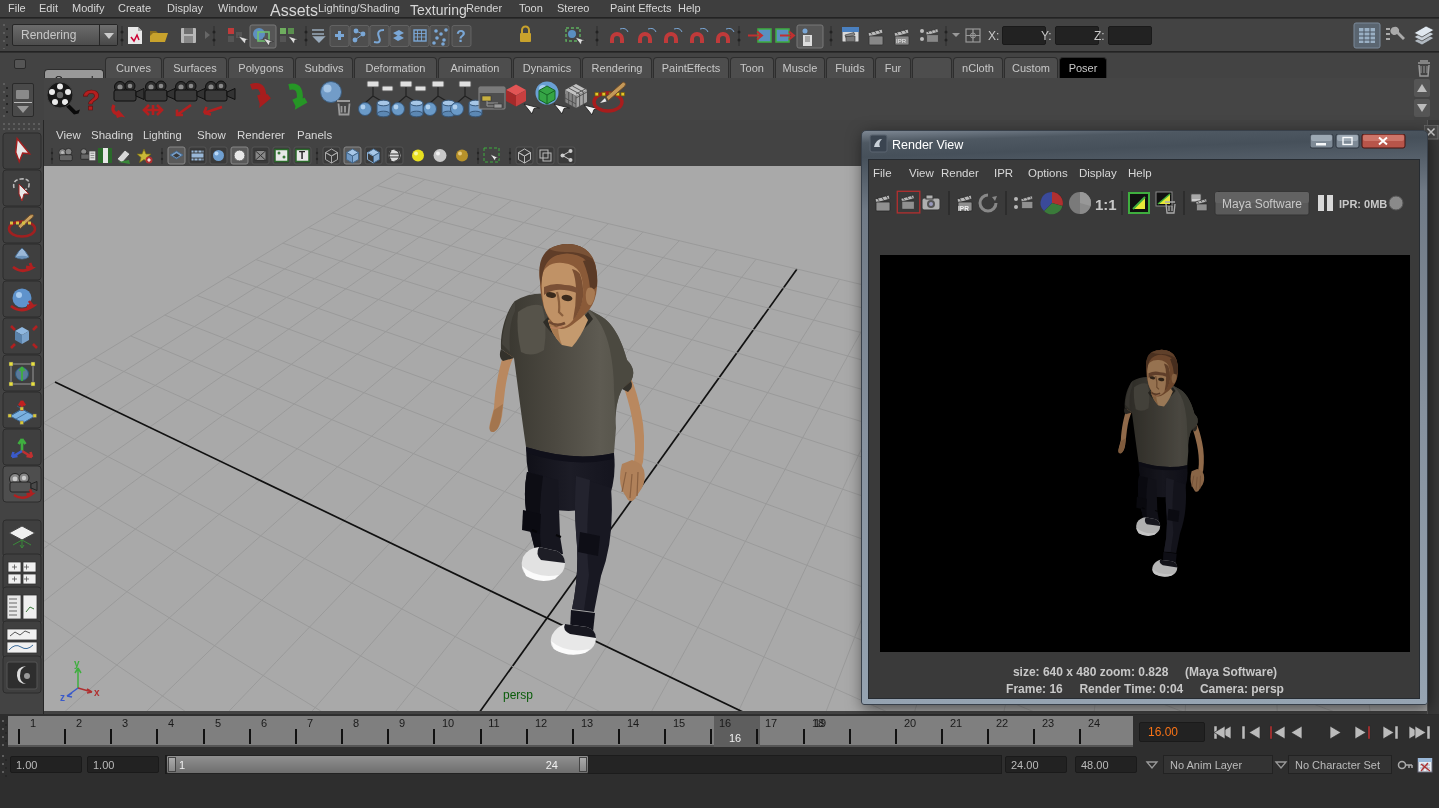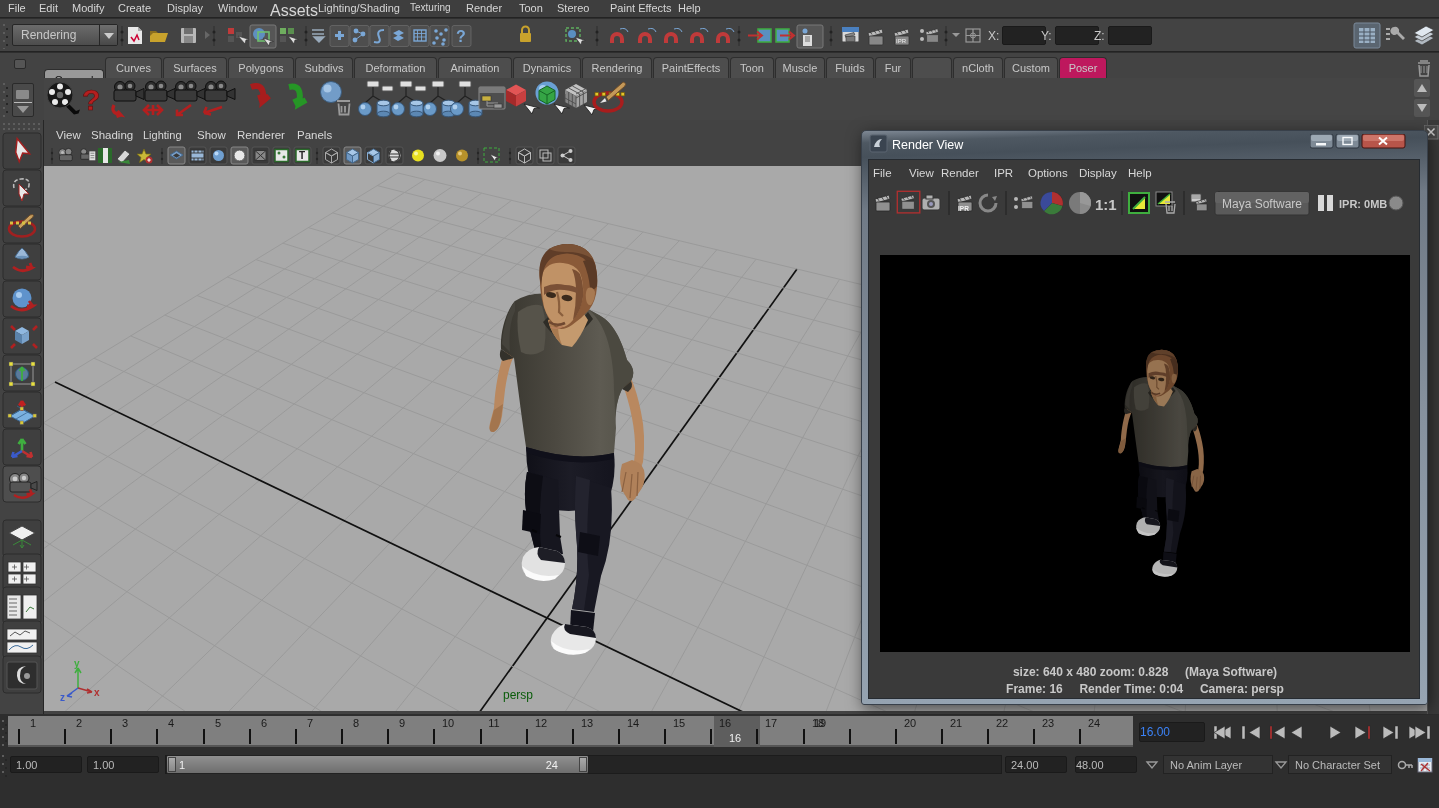--- a/index.html
+++ b/index.html
@@ -10,21 +10,21 @@
 <div id="app">
 <div class="abs" style="left:0;top:0;width:1439px;height:18px;background:#3e3e3e;border-bottom:1px solid #232323">
 <span class="abs" style="left:8px;top:2px;font-size:11px;color:#d6d6d6">File</span>
 <span class="abs" style="left:39px;top:2px;font-size:11px;color:#d6d6d6">Edit</span>
 <span class="abs" style="left:72px;top:2px;font-size:11px;color:#d6d6d6">Modify</span>
 <span class="abs" style="left:118px;top:2px;font-size:11px;color:#d6d6d6">Create</span>
 <span class="abs" style="left:167px;top:2px;font-size:11px;color:#d6d6d6">Display</span>
 <span class="abs" style="left:218px;top:2px;font-size:11px;color:#d6d6d6">Window</span>
 <span class="abs" style="left:270px;top:2px;font-size:16px;color:#d6d6d6">Assets</span>
 <span class="abs" style="left:318px;top:2px;font-size:11px;color:#d6d6d6">Lighting/Shading</span>
-<span class="abs" style="left:410px;top:2px;font-size:10px;color:#d6d6d6">Texturing</span>
+<span class="abs" style="left:410px;top:2px;font-size:14px;color:#d6d6d6">Texturing</span>
 <span class="abs" style="left:466px;top:2px;font-size:11px;color:#d6d6d6">Render</span>
 <span class="abs" style="left:519px;top:2px;font-size:11px;color:#d6d6d6">Toon</span>
 <span class="abs" style="left:557px;top:2px;font-size:11px;color:#d6d6d6">Stereo</span>
 <span class="abs" style="left:610px;top:2px;font-size:11px;color:#d6d6d6">Paint Effects</span>
 <span class="abs" style="left:678px;top:2px;font-size:11px;color:#d6d6d6">Help</span>
 </div>
 <div class="abs" style="left:0;top:19px;width:1439px;height:33px;background:#434343;border-bottom:1px solid #232323">
 <div class="abs grip" style="left:2px;top:3px;height:27px"></div>
 <div class="abs" style="left:12px;top:5px;width:106px;height:22px;background:linear-gradient(#6b6b6b,#4d4d4d);border:1px solid #262626;border-radius:2px;color:#c8c8c8;font-size:12px;line-height:20px;padding-left:8px">Rendering<div style="position:absolute;right:0;top:0;width:18px;height:20px;border-left:1px solid #262626;background:linear-gradient(#6f6f6f,#484848)">
           <div style="position:absolute;left:4px;top:8px;border:5px solid transparent;border-top:6px solid #ccc"></div>
@@ -183,21 +183,21 @@
 <div class="abs" style="left:513px;top:0;width:68px;height:21px;background:#4d4d4d;color:#c8c8c8;border:1px solid #2e2e2e;border-bottom:none;border-radius:4px 4px 0 0;text-align:center;padding-top:4px">Dynamics</div>
 <div class="abs" style="left:582px;top:0;width:70px;height:21px;background:#4d4d4d;color:#c8c8c8;border:1px solid #2e2e2e;border-bottom:none;border-radius:4px 4px 0 0;text-align:center;padding-top:4px">Rendering</div>
 <div class="abs" style="left:653px;top:0;width:76px;height:21px;background:#4d4d4d;color:#c8c8c8;border:1px solid #2e2e2e;border-bottom:none;border-radius:4px 4px 0 0;text-align:center;padding-top:4px">PaintEffects</div>
 <div class="abs" style="left:730px;top:0;width:44px;height:21px;background:#4d4d4d;color:#c8c8c8;border:1px solid #2e2e2e;border-bottom:none;border-radius:4px 4px 0 0;text-align:center;padding-top:4px">Toon</div>
 <div class="abs" style="left:775px;top:0;width:50px;height:21px;background:#4d4d4d;color:#c8c8c8;border:1px solid #2e2e2e;border-bottom:none;border-radius:4px 4px 0 0;text-align:center;padding-top:4px">Muscle</div>
 <div class="abs" style="left:826px;top:0;width:48px;height:21px;background:#4d4d4d;color:#c8c8c8;border:1px solid #2e2e2e;border-bottom:none;border-radius:4px 4px 0 0;text-align:center;padding-top:4px">Fluids</div>
 <div class="abs" style="left:875px;top:0;width:36px;height:21px;background:#4d4d4d;color:#c8c8c8;border:1px solid #2e2e2e;border-bottom:none;border-radius:4px 4px 0 0;text-align:center;padding-top:4px">Fur</div>
 <div class="abs" style="left:912px;top:0;width:40px;height:21px;background:#4d4d4d;color:#c8c8c8;border:1px solid #2e2e2e;border-bottom:none;border-radius:4px 4px 0 0;text-align:right;padding-top:20px">Hair</div>
 <div class="abs" style="left:953px;top:0;width:50px;height:21px;background:#4d4d4d;color:#c8c8c8;border:1px solid #2e2e2e;border-bottom:none;border-radius:4px 4px 0 0;text-align:center;padding-top:4px">nCloth</div>
 <div class="abs" style="left:1004px;top:0;width:54px;height:21px;background:#4d4d4d;color:#c8c8c8;border:1px solid #2e2e2e;border-bottom:none;border-radius:4px 4px 0 0;text-align:center;padding-top:4px">Custom</div>
-<div class="abs" style="left:1059px;top:0;width:48px;height:21px;background:#be185d;color:#c8c8c8;border:1px solid #2e2e2e;border-bottom:none;border-radius:4px 4px 0 0;text-align:center;padding-top:4px">Poser</div>
+<div class="abs" style="left:1059px;top:0;width:48px;height:21px;background:#000000;color:#c8c8c8;border:1px solid #2e2e2e;border-bottom:none;border-radius:4px 4px 0 0;text-align:center;padding-top:4px">Poser</div>
 </div>
 <svg class="abs" style="left:1413px;top:4px" width="22" height="20">
         <path d="M5 6 h12 m-10 -2 h8 m-9 4 l1 11 h8 l1 -11" stroke="#999" stroke-width="1.5" fill="none"></path>
         <path d="M8 9 v7 m3 -7 v7 m3 -7 v7" stroke="#999"></path>
       </svg>
 <svg class="abs" style="left:0;top:25px" width="1439" height="42">
 <rect x="44" y="0" width="1370" height="42" fill="#454545"></rect>
 <g transform="translate(44,3) scale(1.0)">
           <circle cx="16" cy="14" r="13" fill="#181818"></circle>
           <circle cx="16" cy="14" r="3.2" fill="#666"></circle>
@@ -871,21 +871,21 @@
 <div class="abs" style="left:948px;top:1px;transform:translateX(-50%);font-size:11px;color:#1a1a1a">21</div>
 <div class="abs" style="left:933px;top:13px;width:2px;height:15px;background:#111"></div>
 <div class="abs" style="left:994px;top:1px;transform:translateX(-50%);font-size:11px;color:#1a1a1a">22</div>
 <div class="abs" style="left:979px;top:13px;width:2px;height:15px;background:#111"></div>
 <div class="abs" style="left:1040px;top:1px;transform:translateX(-50%);font-size:11px;color:#1a1a1a">23</div>
 <div class="abs" style="left:1025px;top:13px;width:2px;height:15px;background:#111"></div>
 <div class="abs" style="left:1086px;top:1px;transform:translateX(-50%);font-size:11px;color:#1a1a1a">24</div>
 <div class="abs" style="left:1071px;top:13px;width:2px;height:15px;background:#111"></div>
 <div class="abs" style="left:721px;top:16px;font-size:11px;color:#f0f0f0">16</div>
 </div>
-<div class="abs fld" style="left:1139px;top:7px;width:66px;height:20px;font-size:12px;line-height:19px;padding-left:0;color:#3b82f6">16.00</div>
+<div class="abs fld" style="left:1139px;top:7px;width:66px;height:20px;font-size:12px;line-height:19px;padding-left:8px;color:#f97316">16.00</div>
 <svg class="abs" style="left:1212px;top:6px" width="226" height="24">
 <rect x="2" y="5" width="3" height="13" fill="#bcbcbc" stroke="#2a2a2a" stroke-width="0.5"></rect>
         <path d="M19 5 L8 11.5 L19 18 z" fill="#bcbcbc" stroke="#2a2a2a" stroke-width="0.7"></path>
         <path d="M13 5 L2 11.5 L13 18 z" fill="#bcbcbc" stroke="#2a2a2a" stroke-width="0.7"></path>
 <rect x="30" y="5" width="3" height="13" fill="#bcbcbc" stroke="#2a2a2a" stroke-width="0.5"></rect>
         <path d="M48 5 L37 11.5 L48 18 z" fill="#bcbcbc" stroke="#2a2a2a" stroke-width="0.7"></path>
 <rect x="58" y="5" width="2" height="13" fill="#c03030" stroke="#2a2a2a" stroke-width="0.5"></rect>
         <path d="M73 5 L62 11.5 L73 18 z" fill="#bcbcbc" stroke="#2a2a2a" stroke-width="0.7"></path>
 <path d="M90 5 L79 11.5 L90 18 z" fill="#bcbcbc" stroke="#2a2a2a" stroke-width="0.7"></path>
 <path d="M118 5 L129 11.5 L118 18 z" fill="#bcbcbc" stroke="#2a2a2a" stroke-width="0.7"></path>
@@ -903,21 +903,21 @@
 <div class="abs fld" style="left:10px;top:5px;width:72px;height:17px;line-height:16px;padding-left:5px">1.00</div>
 <div class="abs fld" style="left:87px;top:5px;width:72px;height:17px;line-height:16px;padding-left:5px">1.00</div>
 <div class="abs" style="left:165px;top:4px;width:837px;height:19px;background:#242424;border:1px solid #1c1c1c"></div>
 <div class="abs" style="left:166px;top:4px;width:423px;height:19px;background:linear-gradient(#909090,#6e6e6e);border:1px solid #222;border-radius:2px;color:#f0f0f0;font-size:11px">
 <span style="position:absolute;left:12px;top:3px">1</span>
         <span style="position:absolute;right:30px;top:3px">24</span>
 <div style="position:absolute;left:1px;top:1px;width:8px;height:15px;background:linear-gradient(#aaa,#888);border:1px solid #444"></div>
 <div style="position:absolute;right:1px;top:1px;width:8px;height:15px;background:linear-gradient(#aaa,#888);border:1px solid #444"></div>
       </div>
 <div class="abs fld" style="left:1005px;top:5px;width:62px;height:17px;line-height:16px;padding-left:5px">24.00</div>
-<div class="abs fld" style="left:1075px;top:5px;width:62px;height:17px;line-height:16px;">48.00</div>
+<div class="abs fld" style="left:1075px;top:5px;width:62px;height:17px;line-height:16px;padding-left:5px">48.00</div>
 <svg class="abs" style="left:1145px;top:9px" width="16" height="12">
         <path d="M2 2 l5 6 5 -6 z" fill="none" stroke="#999" stroke-width="1.3"></path>
       </svg>
 <div class="abs" style="left:1163px;top:4px;width:110px;height:19px;background:#333;border:1px solid #222;color:#bbb;font-size:11px;line-height:18px;padding-left:6px">No Anim Layer</div>
 <svg class="abs" style="left:1274px;top:9px" width="16" height="12">
         <path d="M2 2 l5 6 5 -6 z" fill="none" stroke="#999" stroke-width="1.3"></path>
       </svg>
 <div class="abs" style="left:1288px;top:4px;width:104px;height:19px;background:#333;border:1px solid #222;color:#bbb;font-size:11px;line-height:18px;padding-left:6px">No Character Set</div>
 <svg class="abs" style="left:1396px;top:7px" width="40" height="16">
         <circle cx="6" cy="7" r="3.5" fill="none" stroke="#aaa" stroke-width="1.5"></circle>

